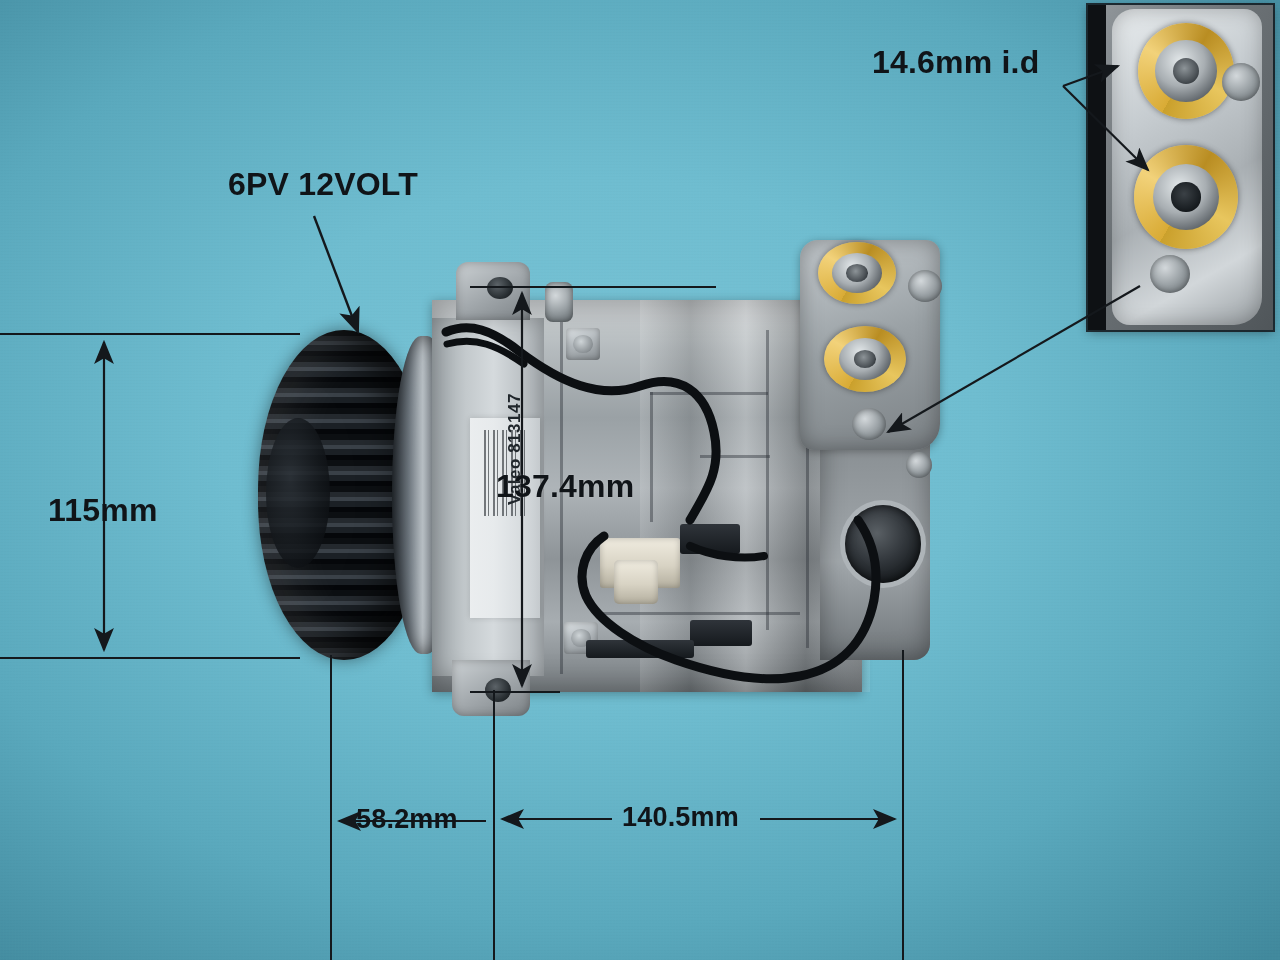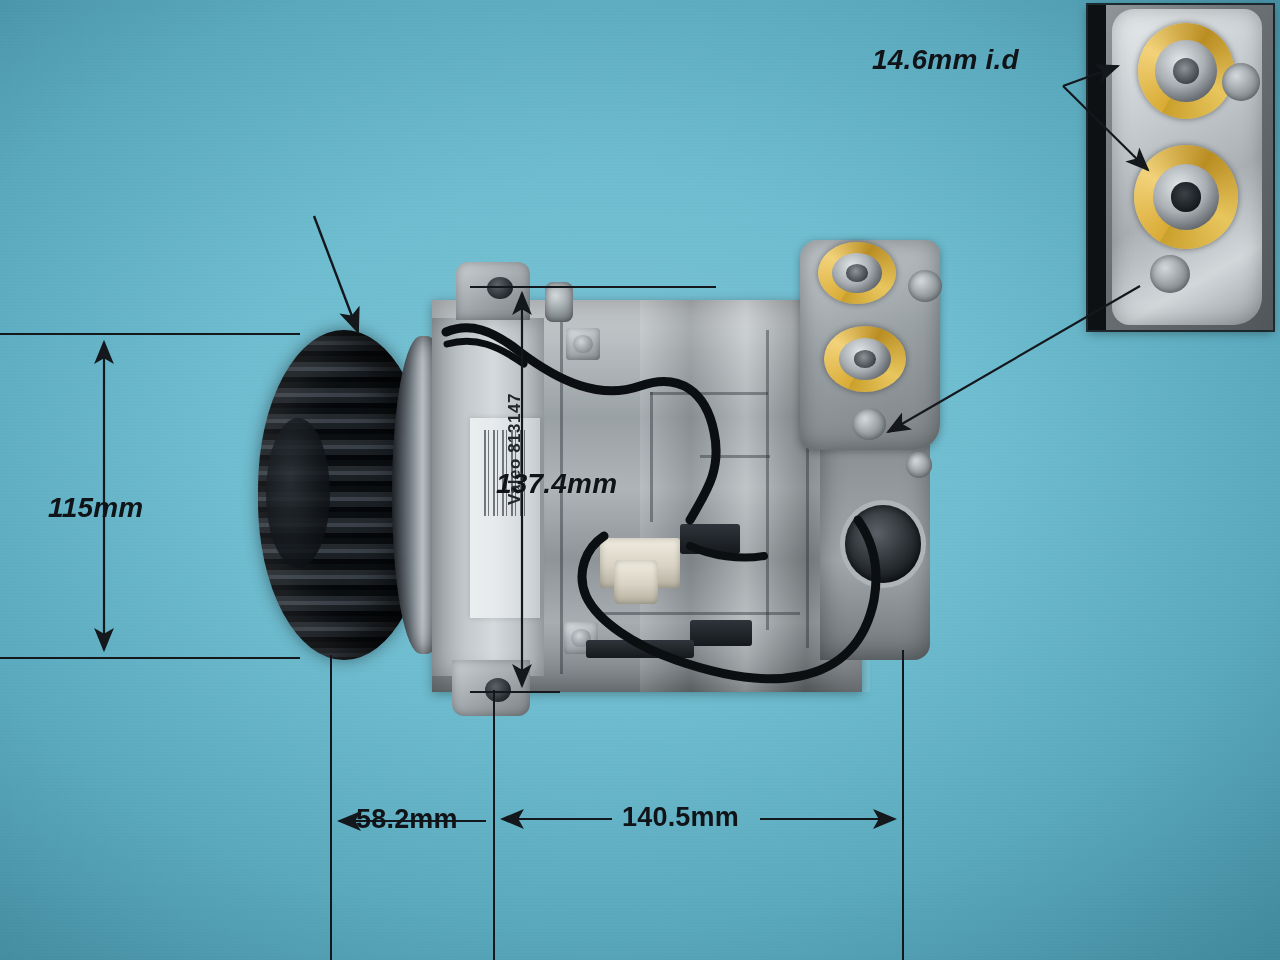--- a/index.html
+++ b/index.html
@@ -14,21 +14,21 @@
       background:
         radial-gradient(ellipse 78% 72% at 47% 46%, #79c4d6 0%, #6fbdd0 38%, #5aa9bd 70%, #41899d 100%);
   }
   .bg-noise{position:absolute;inset:0;opacity:.16;
       background-image:
         repeating-linear-gradient(0deg,rgba(0,0,0,.05) 0 1px,transparent 1px 3px),
         repeating-linear-gradient(90deg,rgba(255,255,255,.05) 0 1px,transparent 1px 3px);
   }
   
   .anno{position:absolute;color:#101418;font-weight:700;letter-spacing:.2px;white-space:nowrap;}
-  .anno.sz28{font-size:28px;font-style:italic;}
+  .anno.sz28{font-size:32px;}
   .anno.sz27{font-size:27px;}
   .anno.white-shadow{text-shadow:0 0 2px rgba(255,255,255,.25);}
   svg.ovl{position:absolute;left:0;top:0;width:1280px;height:960px;overflow:visible;pointer-events:none;}
   
   .pulley{
     position:absolute;left:258px;top:330px;width:172px;height:330px;
     border-radius:52% / 50%;
     background:
       repeating-linear-gradient(180deg,
         #0c0f12 0 6px, #24292e 6px 11px, #3a4148 11px 15px, #1b2025 15px 21px, #05070a 21px 26px);
@@ -303,20 +303,21 @@
     <g>
       <line x1="486" y1="821" x2="339" y2="821" stroke="#14181c" stroke-width="2.2" marker-end="url(#ah)"></line>
     </g>
 
     <g>
       <line x1="502" y1="819" x2="612" y2="819" stroke="#14181c" stroke-width="2.2" marker-start="url(#ah-start)"></line>
       <line x1="760" y1="819" x2="895" y2="819" stroke="#14181c" stroke-width="2.2" marker-end="url(#ah)"></line>
     </g>
   </svg>
 
+  <div class="anno sz28" style="left:228px;top:166px;">6PV 12VOLT</div>
 
   <div class="anno sz28" style="left:872px;top:44px;">14.6mm i.d</div>
 
   <div class="anno sz28" style="left:48px;top:492px;">115mm</div>
 
   <div class="anno sz28 white-shadow" style="left:496px;top:468px;">137.4mm</div>
 
   <div class="anno sz27" style="left:356px;top:804px;">58.2mm</div>
 
   <div class="anno sz27" style="left:622px;top:802px;">140.5mm</div>

